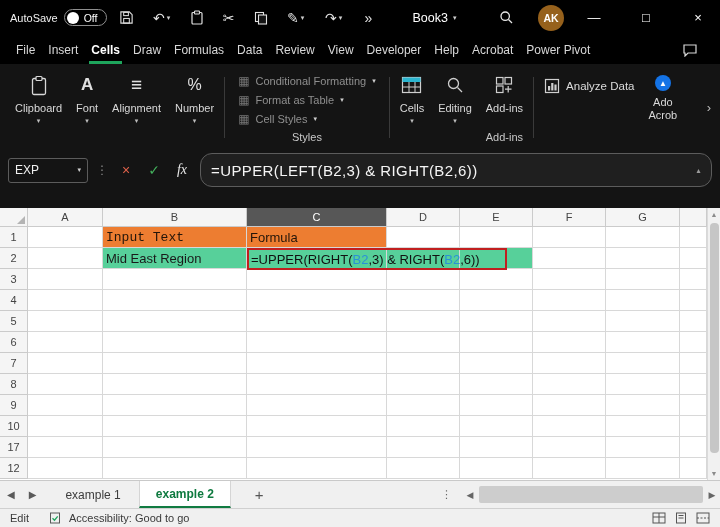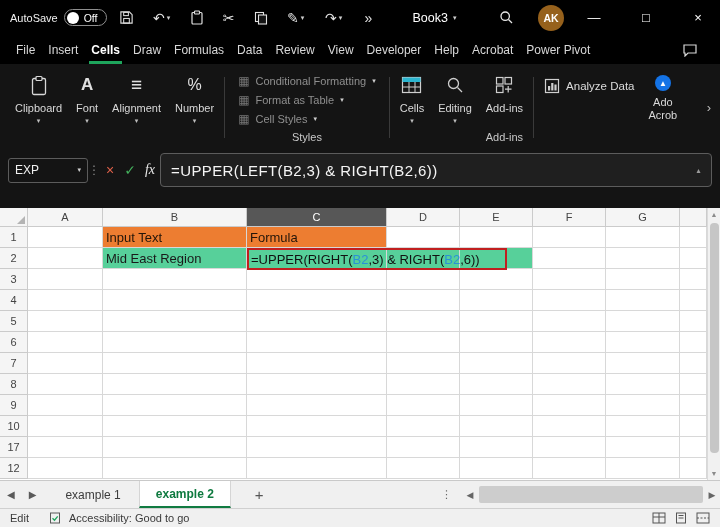--- a/index.html
+++ b/index.html
@@ -57,30 +57,30 @@
   .analyze-btn { display:flex; align-items:center; gap:6px; font-size:11.5px;
                  color:#dcdcdc; margin-top:8px; white-space:nowrap; }
   .adobe-circle { width:16px; height:16px; border-radius:50%; background:#1473E6;
                   display:flex; align-items:center; justify-content:center;
                   color:#fff; font-size:8px; }
   .acro-line { font-size:11px; line-height:13px; }
   .ribbon-chev { align-self:center; margin-left:auto; color:#bbb; font-size:13px; padding:0 5px;
                  background:none; border:none; font-family:inherit; }
 
   .fbar { height:44px; background:#141414; display:flex; align-items:center;
-          padding:4px 8px; }
+          padding:4px 8px; gap:8px; }
   .namebox { width:80px; height:25px; border:1px solid #5c5c5c; border-radius:3px;
              display:flex; align-items:center; padding:0 6px; color:#f0f0f0; font-size:12px; }
   .namebox .dd { margin-left:auto; }
   .fdots { color:#8a8a8a; font-size:12px; }
   .fbtn { background:none; border:none; font-size:14px; font-family:inherit; width:20px; }
   .fx-x { color:#E0614A; }
   .fx-check { color:#43B05C; }
   .fx-fx { font-family:"Liberation Serif", serif; font-style:italic; font-size:14px; color:#e8e8e8; }
-  .finput { flex:1; height:34px; background:#1f1f1f; border:1px solid #5c5c5c; border-radius:4px;
+  .finput { flex:1; height:34px; background:#1f1f1f; border:1px solid #5c5c5c; border-radius:12px;
             display:flex; align-items:center; padding:8px 10px; color:#f5f5f5; font-size:15px;
             letter-spacing:.4px; white-space:nowrap; overflow:hidden; }
   .fcollapse { margin-left:auto; color:#9a9a9a; font-size:8px; }
   .chrome-gap { height:16px; background:#141414; }
 
   
   .gridwrap { position:relative; height:272px; background:#fff; font-size:13px; }
   #grid-rows { position:absolute; left:0; top:0; width:707px; }
   .grow { display:flex; height:21px; }
   .grow.hdr { height:19px; }
@@ -352,21 +352,21 @@
           <div class="ghc selected" style="width: 140px;">C</div>
           <div class="ghc" style="width: 73px;">D</div>
           <div class="ghc" style="width: 73px;">E</div>
           <div class="ghc" style="width: 73px;">F</div>
           <div class="ghc" style="width: 74px;">G</div>
           <div class="ghc" style="width: 27px;"></div>
         </div>
         <div class="grow">
           <div class="ghc" style="width: 28px;">1</div>
           <div class="gc" style="width: 75px;"></div>
-          <div class="gc fill-orange" style="width: 144px;">Input Text</div>
+          <div class="gc fill-orange" style="width: 144px; font-family: Liberation Mono, monospace;">Input Text</div>
           <div class="gc fill-orange" style="width: 140px;">Formula</div>
           <div class="gc" style="width: 73px;"></div>
           <div class="gc" style="width: 73px;"></div>
           <div class="gc" style="width: 73px;"></div>
           <div class="gc" style="width: 74px;"></div>
           <div class="gc" style="width: 27px;"></div>
         </div>
         <div class="grow">
           <div class="ghc" style="width: 28px;">2</div>
           <div class="gc" style="width: 75px;"></div>

